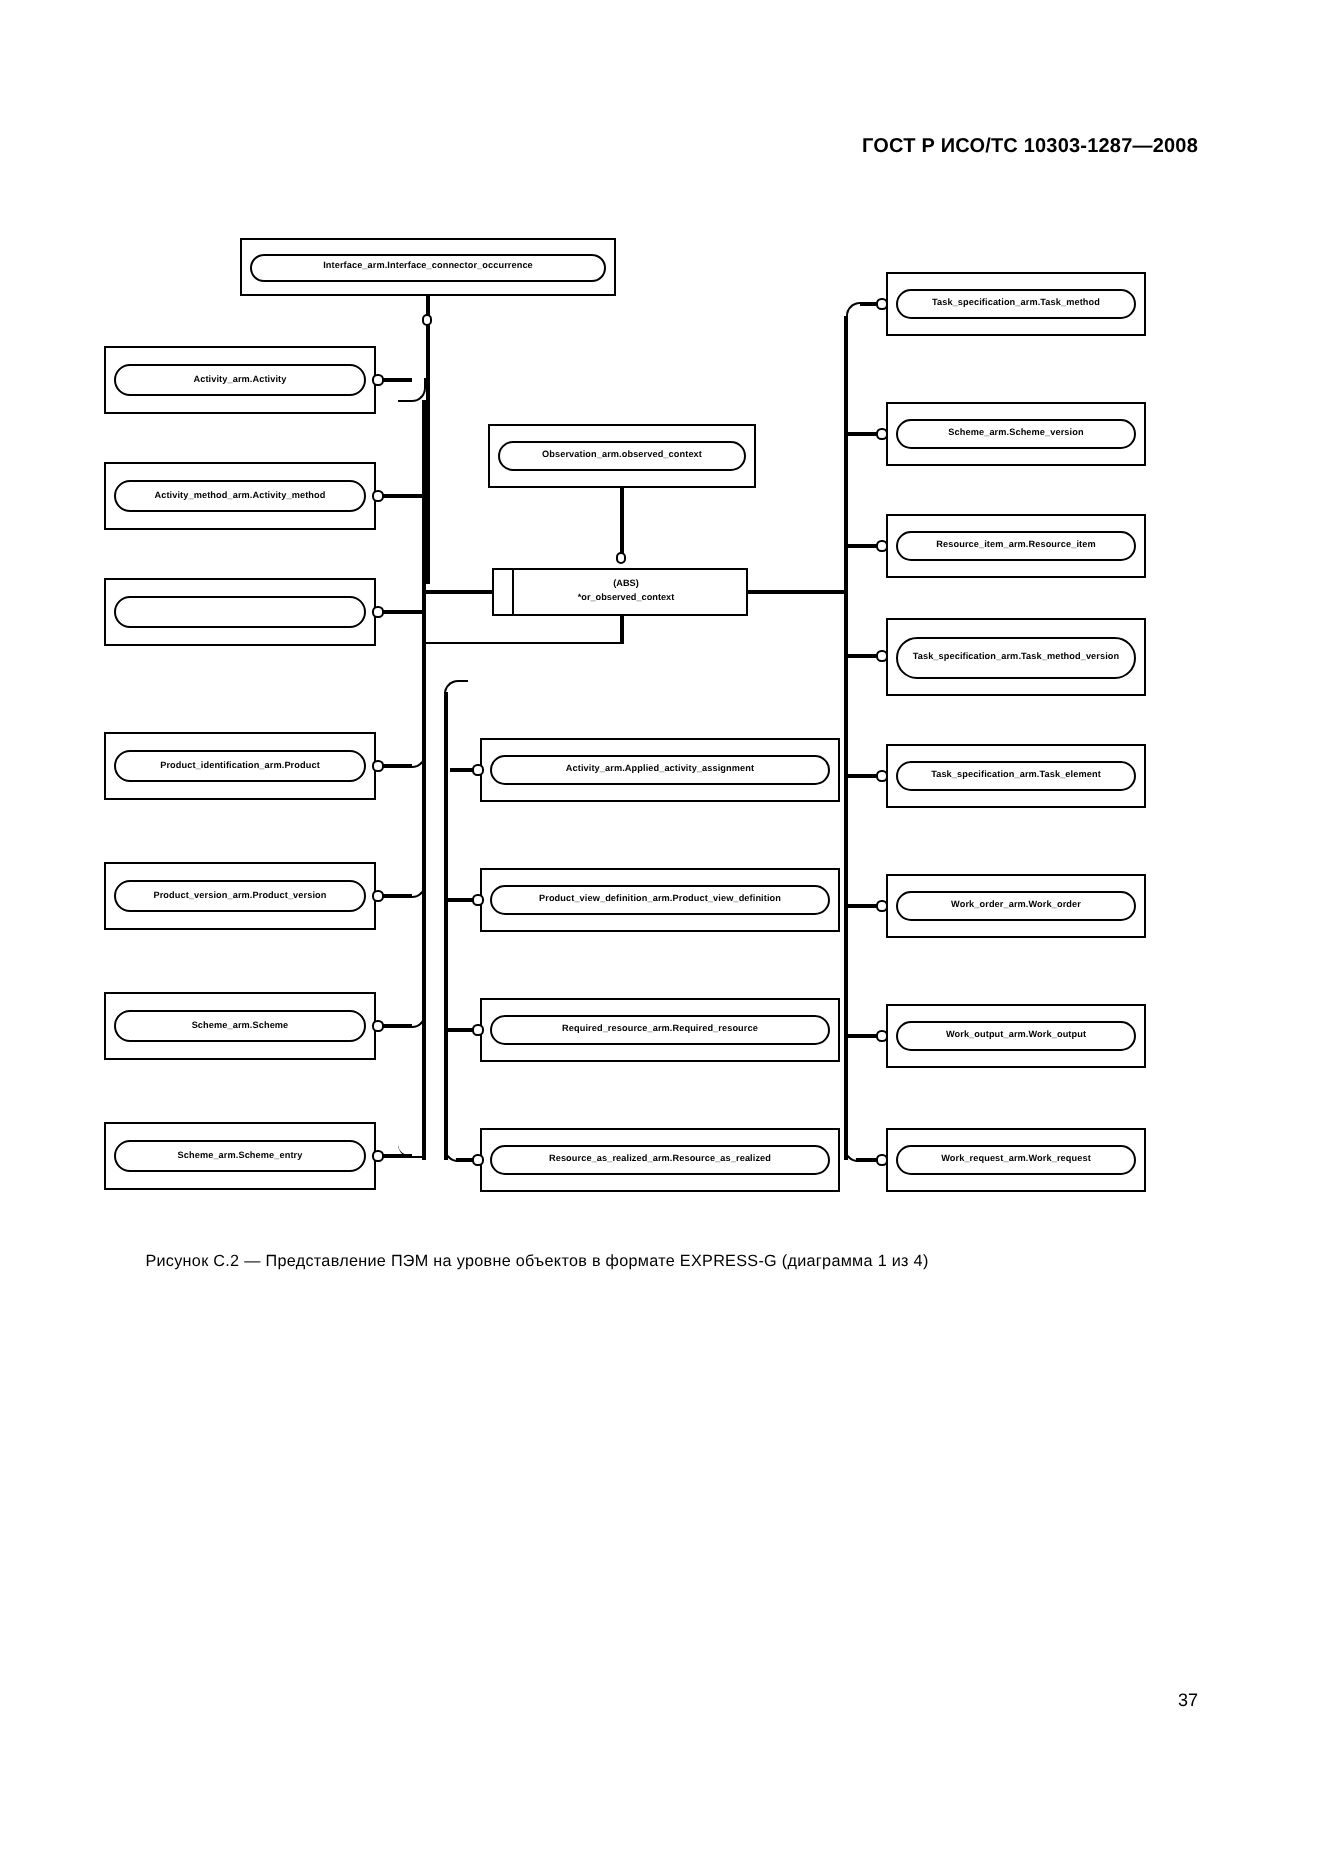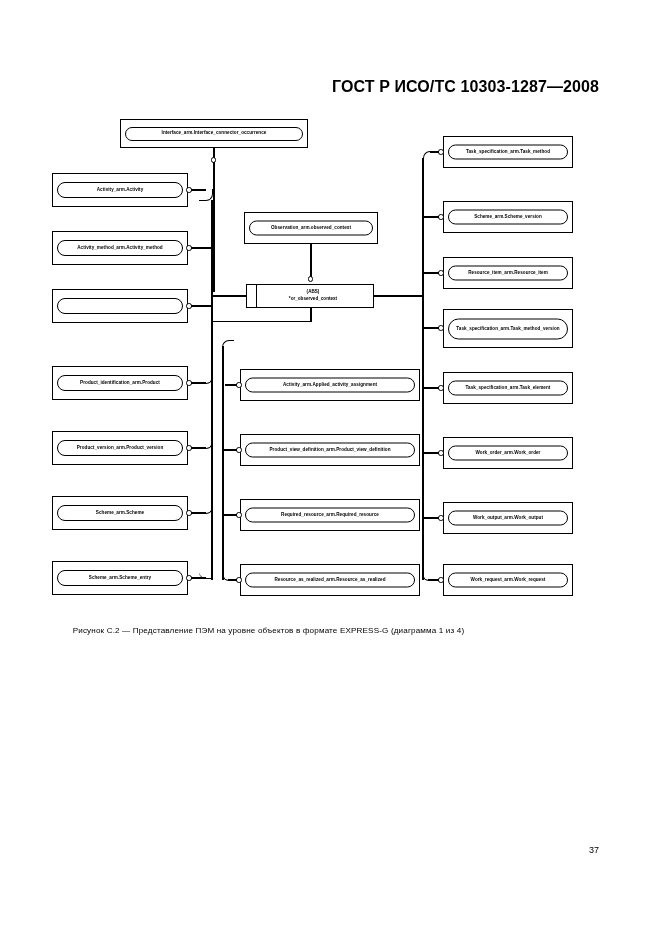--- a/index.html
+++ b/index.html
@@ -2,21 +2,21 @@
 <html><head>
 <meta charset="utf-8">
 <style>
   html,body{margin:0;padding:0;background:#ffffff;}
   body{width:661px;height:936px;position:relative;
        font-family:"Liberation Sans","DejaVu Sans",sans-serif;
        color:#000;-webkit-font-smoothing:none;}
   .page{position:absolute;inset:0;width:661px;height:936px;background:#fff;overflow:hidden;}
 
   
-  .header{position:absolute;top:78px;right:62px;font-size:16px;font-weight:bold;
+  .header{position:absolute;top:68px;right:62px;font-size:10px;font-weight:bold;
           letter-spacing:0.1px;white-space:nowrap;}
 
   
   .figure{position:absolute;left:0;top:100px;width:661px;height:520px;}
 
   
   .ent{position:absolute;border:1.6px solid #000;background:#fff;box-sizing:border-box;}
   .ent .inner{position:absolute;left:4px;right:4px;top:50%;transform:translateY(-50%);
               border:1.6px solid #000;border-radius:999px;background:#fff;box-sizing:border-box;
               display:flex;align-items:center;justify-content:center;text-align:center;}

